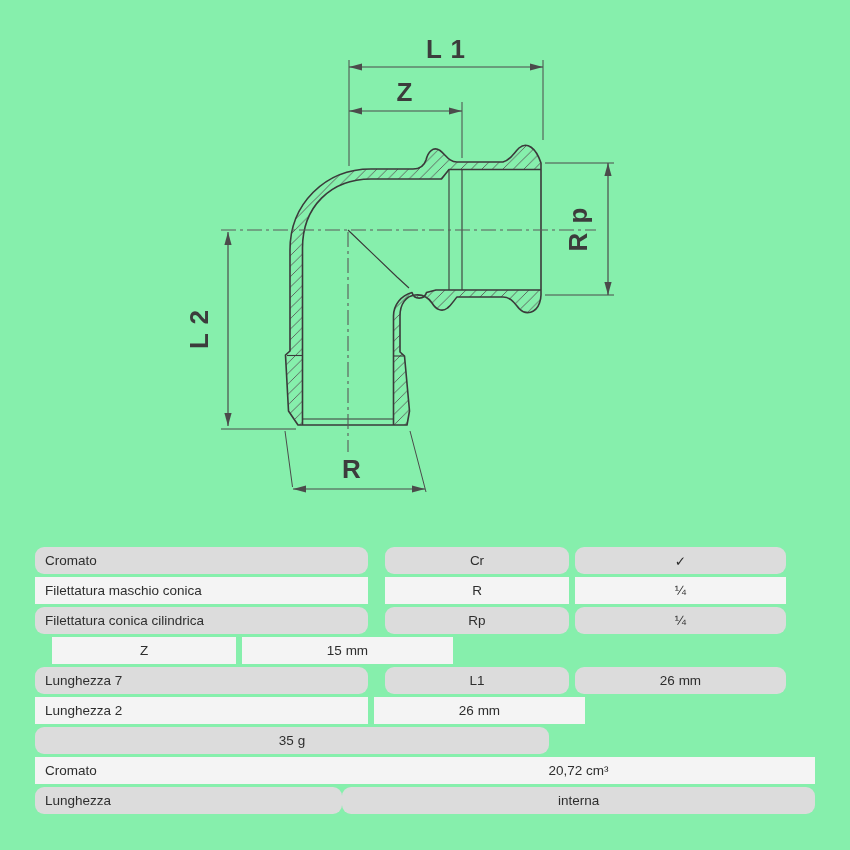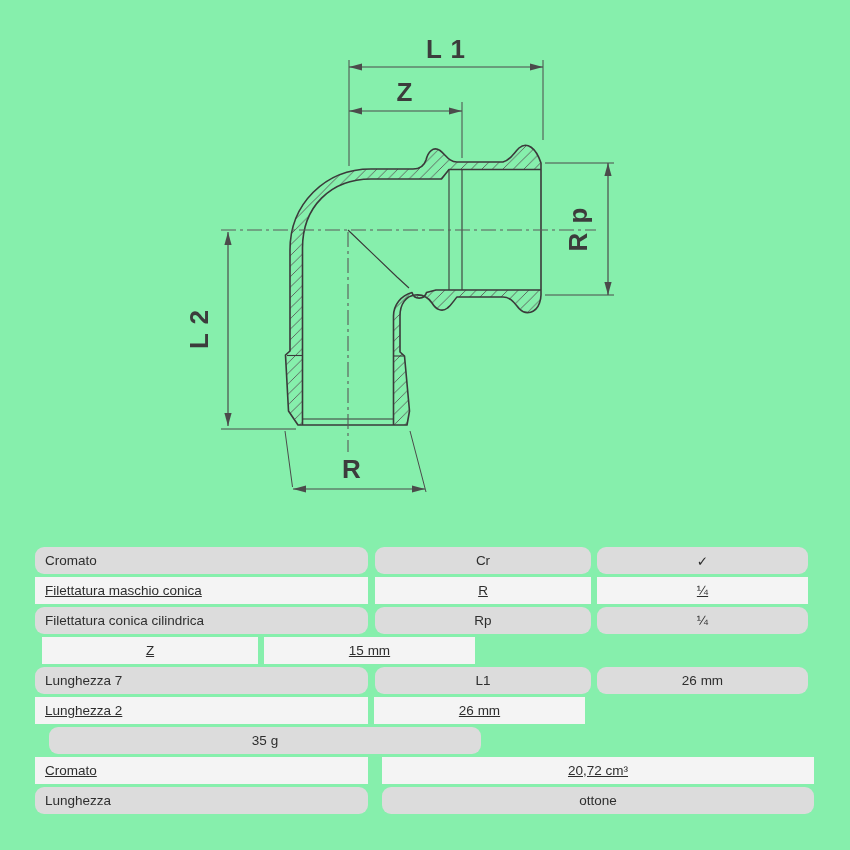--- a/index.html
+++ b/index.html
@@ -13,25 +13,25 @@
     font-size:26px;font-weight:600;fill:#3c3c3c;letter-spacing:1px;
   }
   
   .spec-table{
     position:absolute;left:35px;top:547px;width:780px;
     display:flex;flex-direction:column;row-gap:3px;
   }
   .trow{display:flex;height:27px;font-size:13.5px;color:#2e2e2e;}
   .cell{display:flex;align-items:center;box-sizing:border-box;}
   .c1{width:333px;padding-left:10px;}
-  .c2{width:216px;margin-left:7px;justify-content:center;text-align:center;}
+  .c2{width:184px;margin-left:17px;justify-content:center;text-align:center;}
   .c3{width:211px;margin-left:6px;justify-content:center;text-align:center;}
-  .cm{width:432px;margin-left:14px;justify-content:center;text-align:center;}
+  .cm{width:514px;justify-content:center;text-align:center;}
   .dark  .cell{background:var(--row-dark,#dcdcdc);border-radius:9px;}
-  .light .cell{background:var(--row-light,#f4f4f4);text-decoration:underline;}
+  .light .cell{background:var(--row-light,#f4f4f4);}
 </style>
 </head>
 <body>
 
 <div class="canvas">
 
   <svg class="drawing" width="850" height="540" viewBox="0 0 850 540">
     <defs>
       <pattern id="hatch" patternUnits="userSpaceOnUse" width="10.5" height="10.5">
         <path d="M0,10.5 L10.5,0" stroke="#5a5a5a" stroke-width="0.9"></path>
@@ -167,17 +167,17 @@
       <div class="cell cm">35 g</div>
     </div>
 
     <div class="trow light">
       <div class="cell c1">Cromato</div>
       <div class="cell cm">20,72 cm³</div>
     </div>
 
     <div class="trow dark">
       <div class="cell c1">Lunghezza</div>
-      <div class="cell cm">ottone</div>
+      <div class="cell cm">interna</div>
     </div>
 
   </div>
 </div>
 
 </body></html>

